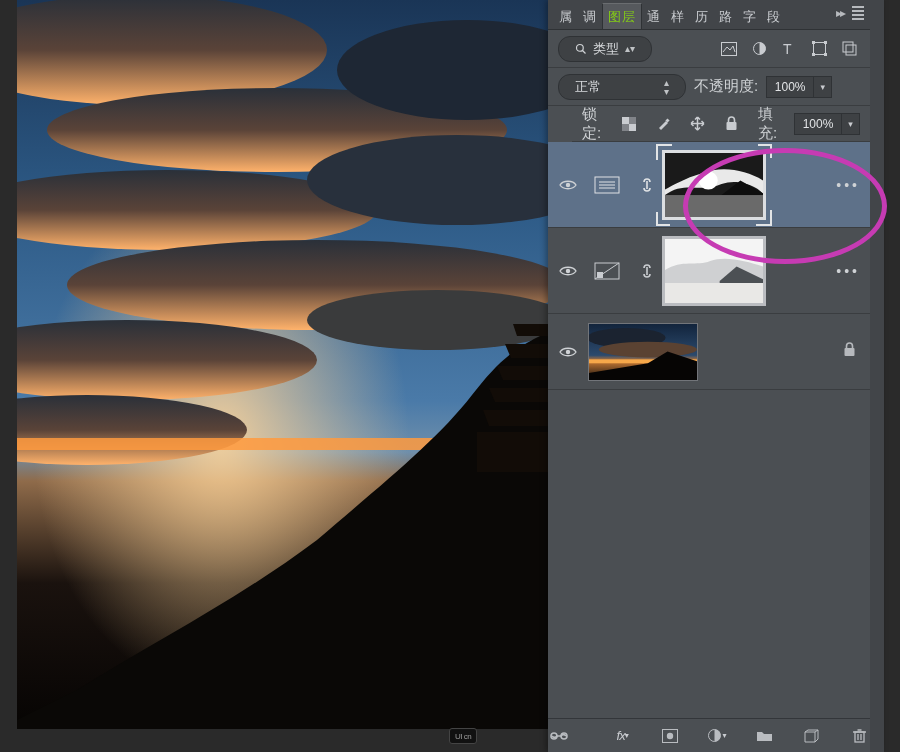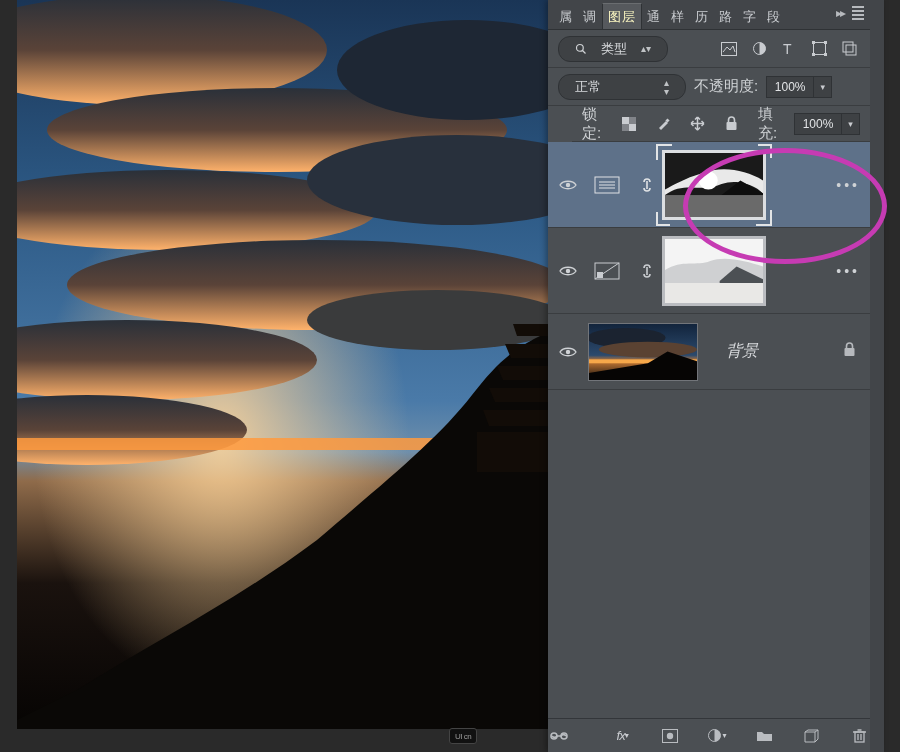--- a/index.html
+++ b/index.html
@@ -11,30 +11,30 @@
   .ui-badge{position:absolute;left:432px;top:728px;width:28px;height:16px;border-radius:3px;background:#111;border:1px solid #444;color:#999;font-size:8px;display:flex;align-items:center;justify-content:center;letter-spacing:-0.5px;}
 
   
   .sidepanel{position:absolute;left:548px;top:0;width:336px;height:752px;background:#424549;box-shadow:-2px 0 6px rgba(0,0,0,.35);}
   .sidepanel-inner{position:absolute;left:0;top:0;right:14px;bottom:0;background:#4b4f53;display:flex;flex-direction:column;}
   .vscroll{position:absolute;right:0;top:0;width:14px;height:100%;background:#424549;}
 
   
   .tabs{height:30px;display:flex;align-items:flex-end;padding:0 6px;background:#424549;border-bottom:1px solid #2f3235;position:relative;}
   .tab{font-size:13px;color:#c9ccd0;padding:4px 5px 3px;letter-spacing:1px;cursor:pointer;white-space:nowrap;}
-  .tab.active{background:#56595d;color:#fef9c3;border-top:1px solid #6a6d70;border-left:1px solid #2f3235;border-right:1px solid #2f3235;}
+  .tab.active{background:#56595d;color:#84cc16;border-top:1px solid #6a6d70;border-left:1px solid #2f3235;border-right:1px solid #2f3235;}
   .tabs-tail{position:absolute;right:6px;top:6px;display:flex;gap:8px;color:#b7babe;font-size:12px;align-items:center;}
   .tabs-tail .bars{display:flex;flex-direction:column;gap:2px;}
   .tabs-tail .bars span{display:block;width:12px;height:2px;background:#b7babe;}
   .tabs-tail .fastfwd{letter-spacing:-2px;}
 
   
   .row{display:flex;align-items:center;gap:8px;padding:6px 10px;background:#4b4f53;border-bottom:1px solid #3a3d40;}
   .filter-row{height:38px;}
-  .select{display:flex;align-items:center;gap:14px;background:#3e4144;border:1px solid #2f3235;border-radius:12px;height:26px;padding:0 16px;min-width:80px;color:#d8dadd;font-size:13px;}
+  .select{display:flex;align-items:center;gap:6px;background:#3e4144;border:1px solid #2f3235;border-radius:12px;height:26px;padding:0 16px;min-width:80px;color:#d8dadd;font-size:13px;}
   .select .arrows{font-size:10px;color:#bfc2c5;line-height:9px;margin-left:auto;}
   .iconbtn{width:22px;height:22px;display:flex;align-items:center;justify-content:center;color:#c9ccd0;}
   .iconbtn svg{display:block;}
 
   
   .blend-row{height:38px;}
   .blend-select{flex:0 0 128px;}
   .label{color:#cfd2d5;font-size:15px;}
   .pct-box{display:flex;align-items:center;}
   .pct-input{width:48px;height:22px;background:#3e4144;border:1px solid #2f3235;color:#e2e4e6;font-size:12px;text-align:center;}
@@ -330,21 +330,20 @@
                   <stop offset="1" stop-color="#05070a"></stop>
                 </linearGradient>
               </defs>
               <rect width="110" height="58" fill="url(#bgsky)"></rect>
               <ellipse cx="38" cy="14" rx="40" ry="10" fill="#1b2330"></ellipse>
               <ellipse cx="60" cy="26" rx="50" ry="8" fill="#5a4232"></ellipse>
               <rect y="36" width="110" height="4" fill="#f6a84a"></rect>
               <path d="M60 40 L80 28 L110 38 L110 58 L0 58 L0 50 Z" fill="#060504"></path>
             </svg>
           </div>
-          <span class="bg-name">背景</span>
           <span class="lock-right"><svg width="13" height="15" viewBox="0 0 13 15">
                 <rect x="1.5" y="6" width="10" height="8" rx="1" fill="#c9ccd0"></rect>
                 <path d="M3.5 6 V4 a3 3 0 0 1 6 0 V6" fill="none" stroke="#c9ccd0" stroke-width="1.6"></path>
               </svg></span>
         </div>
 
       </div>
 
       <div class="bottombar">
         <span class="iconbtn">

